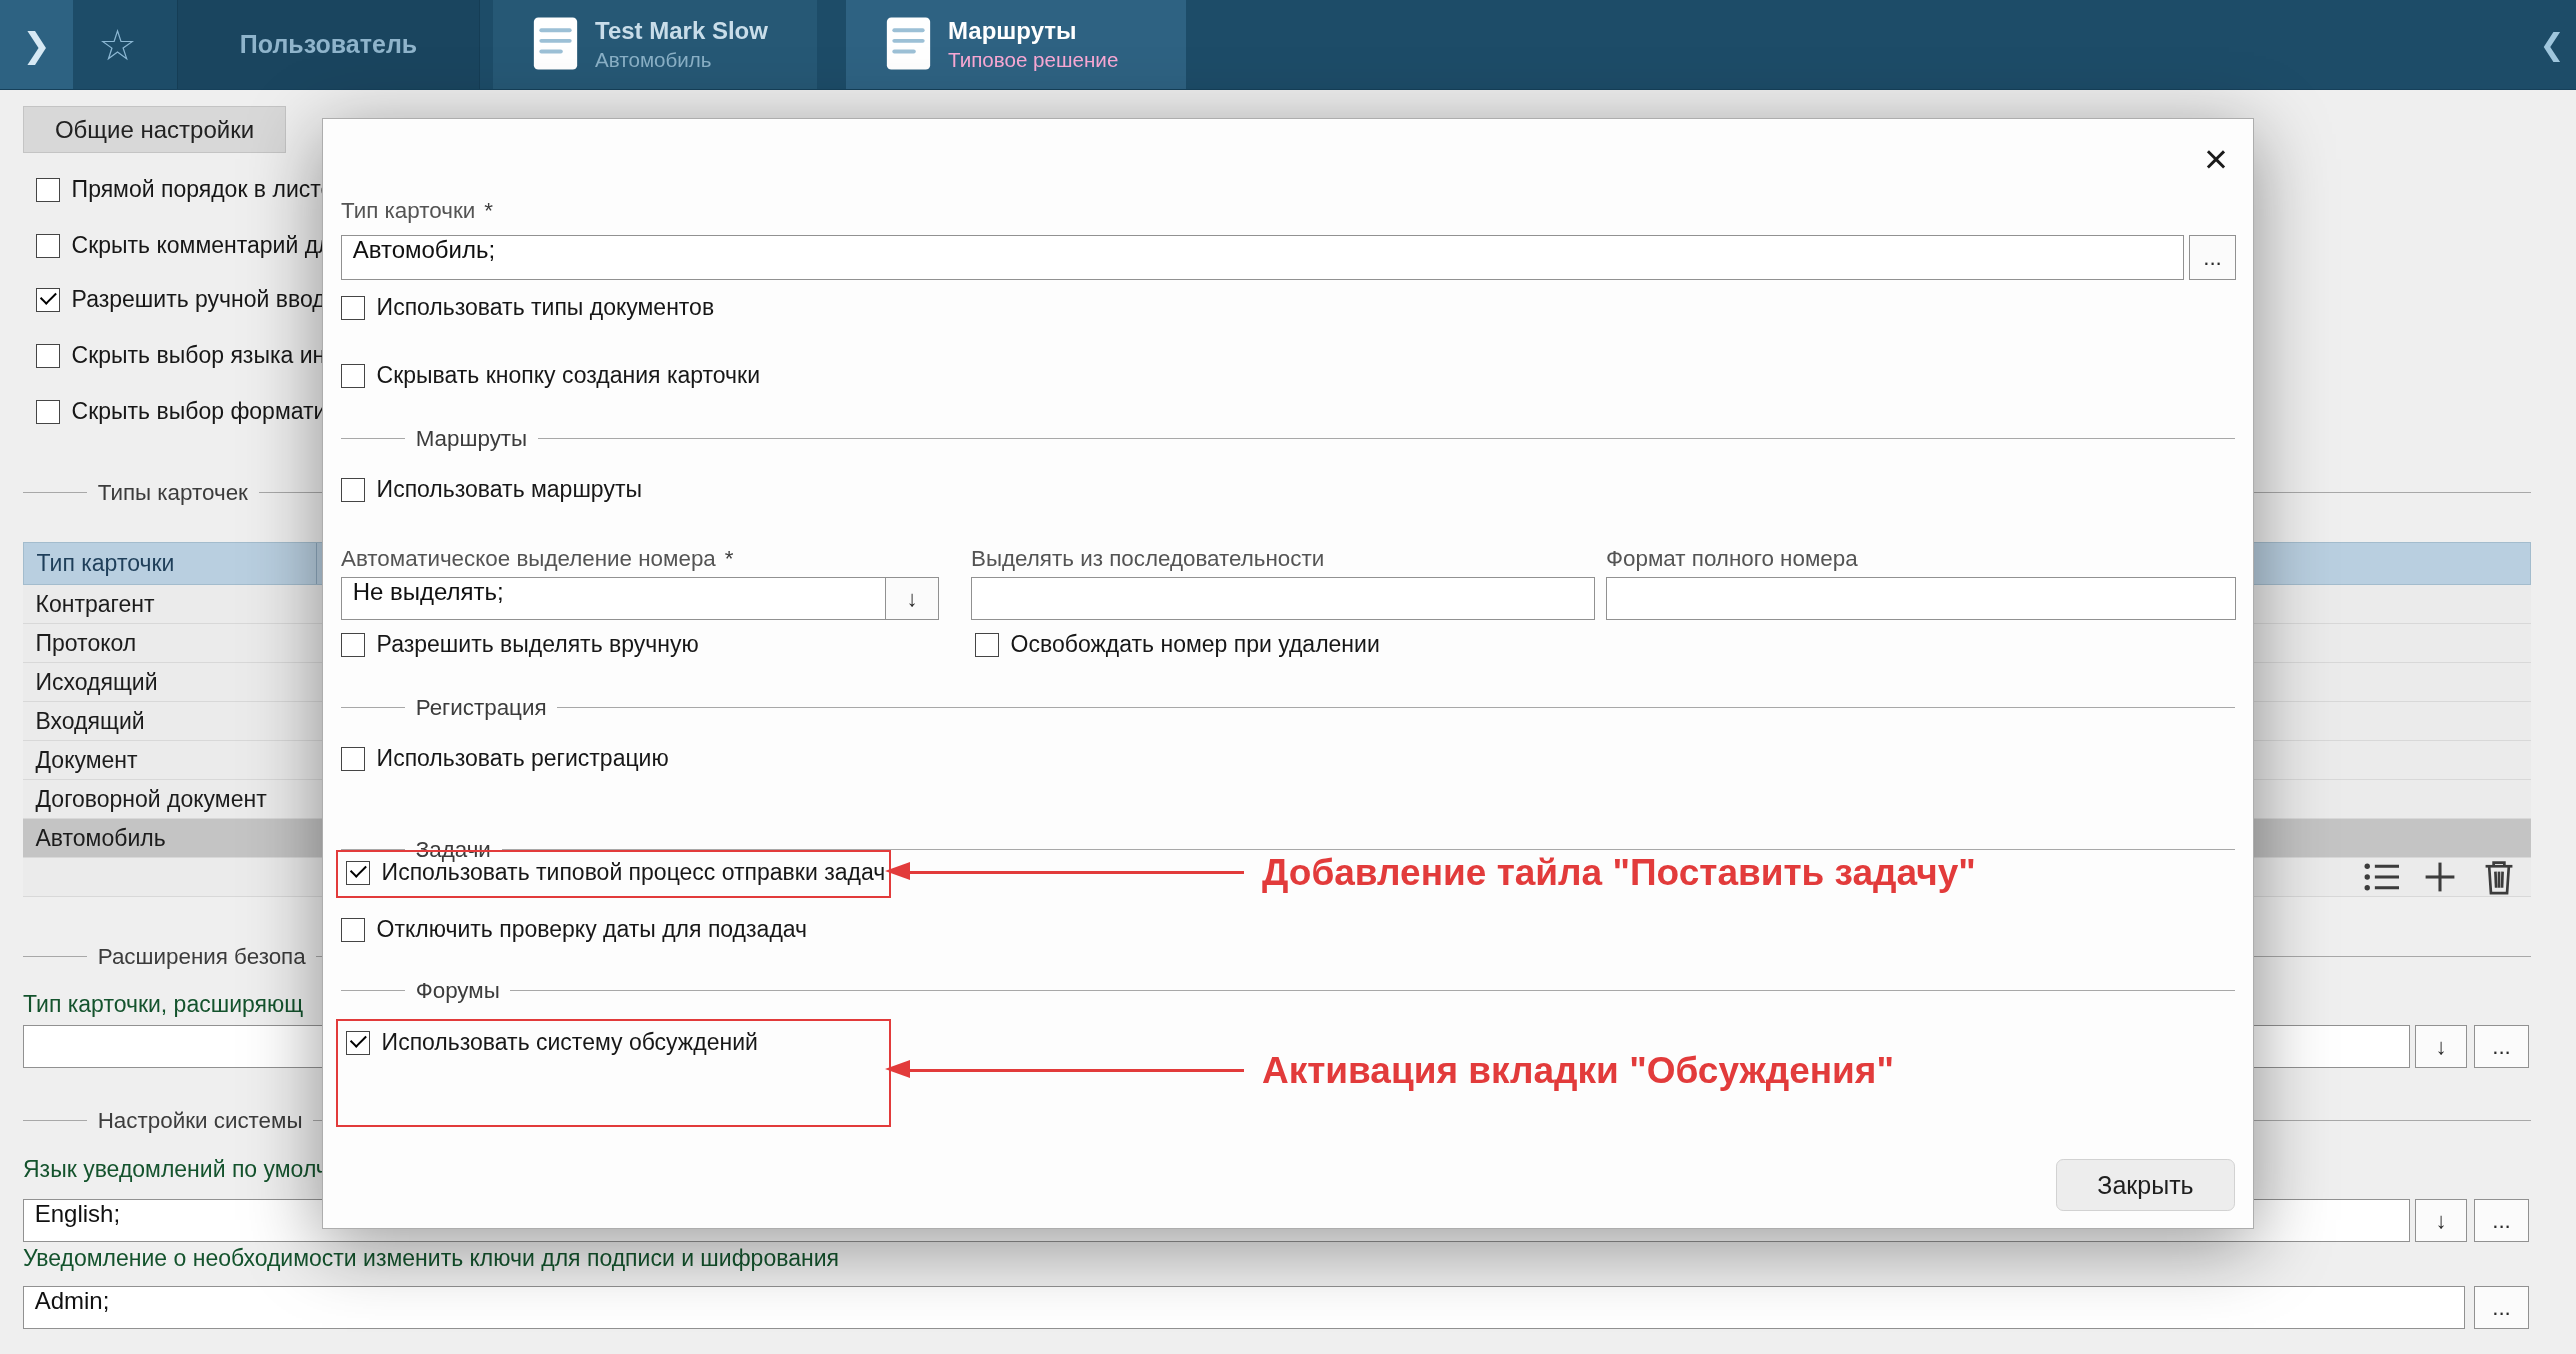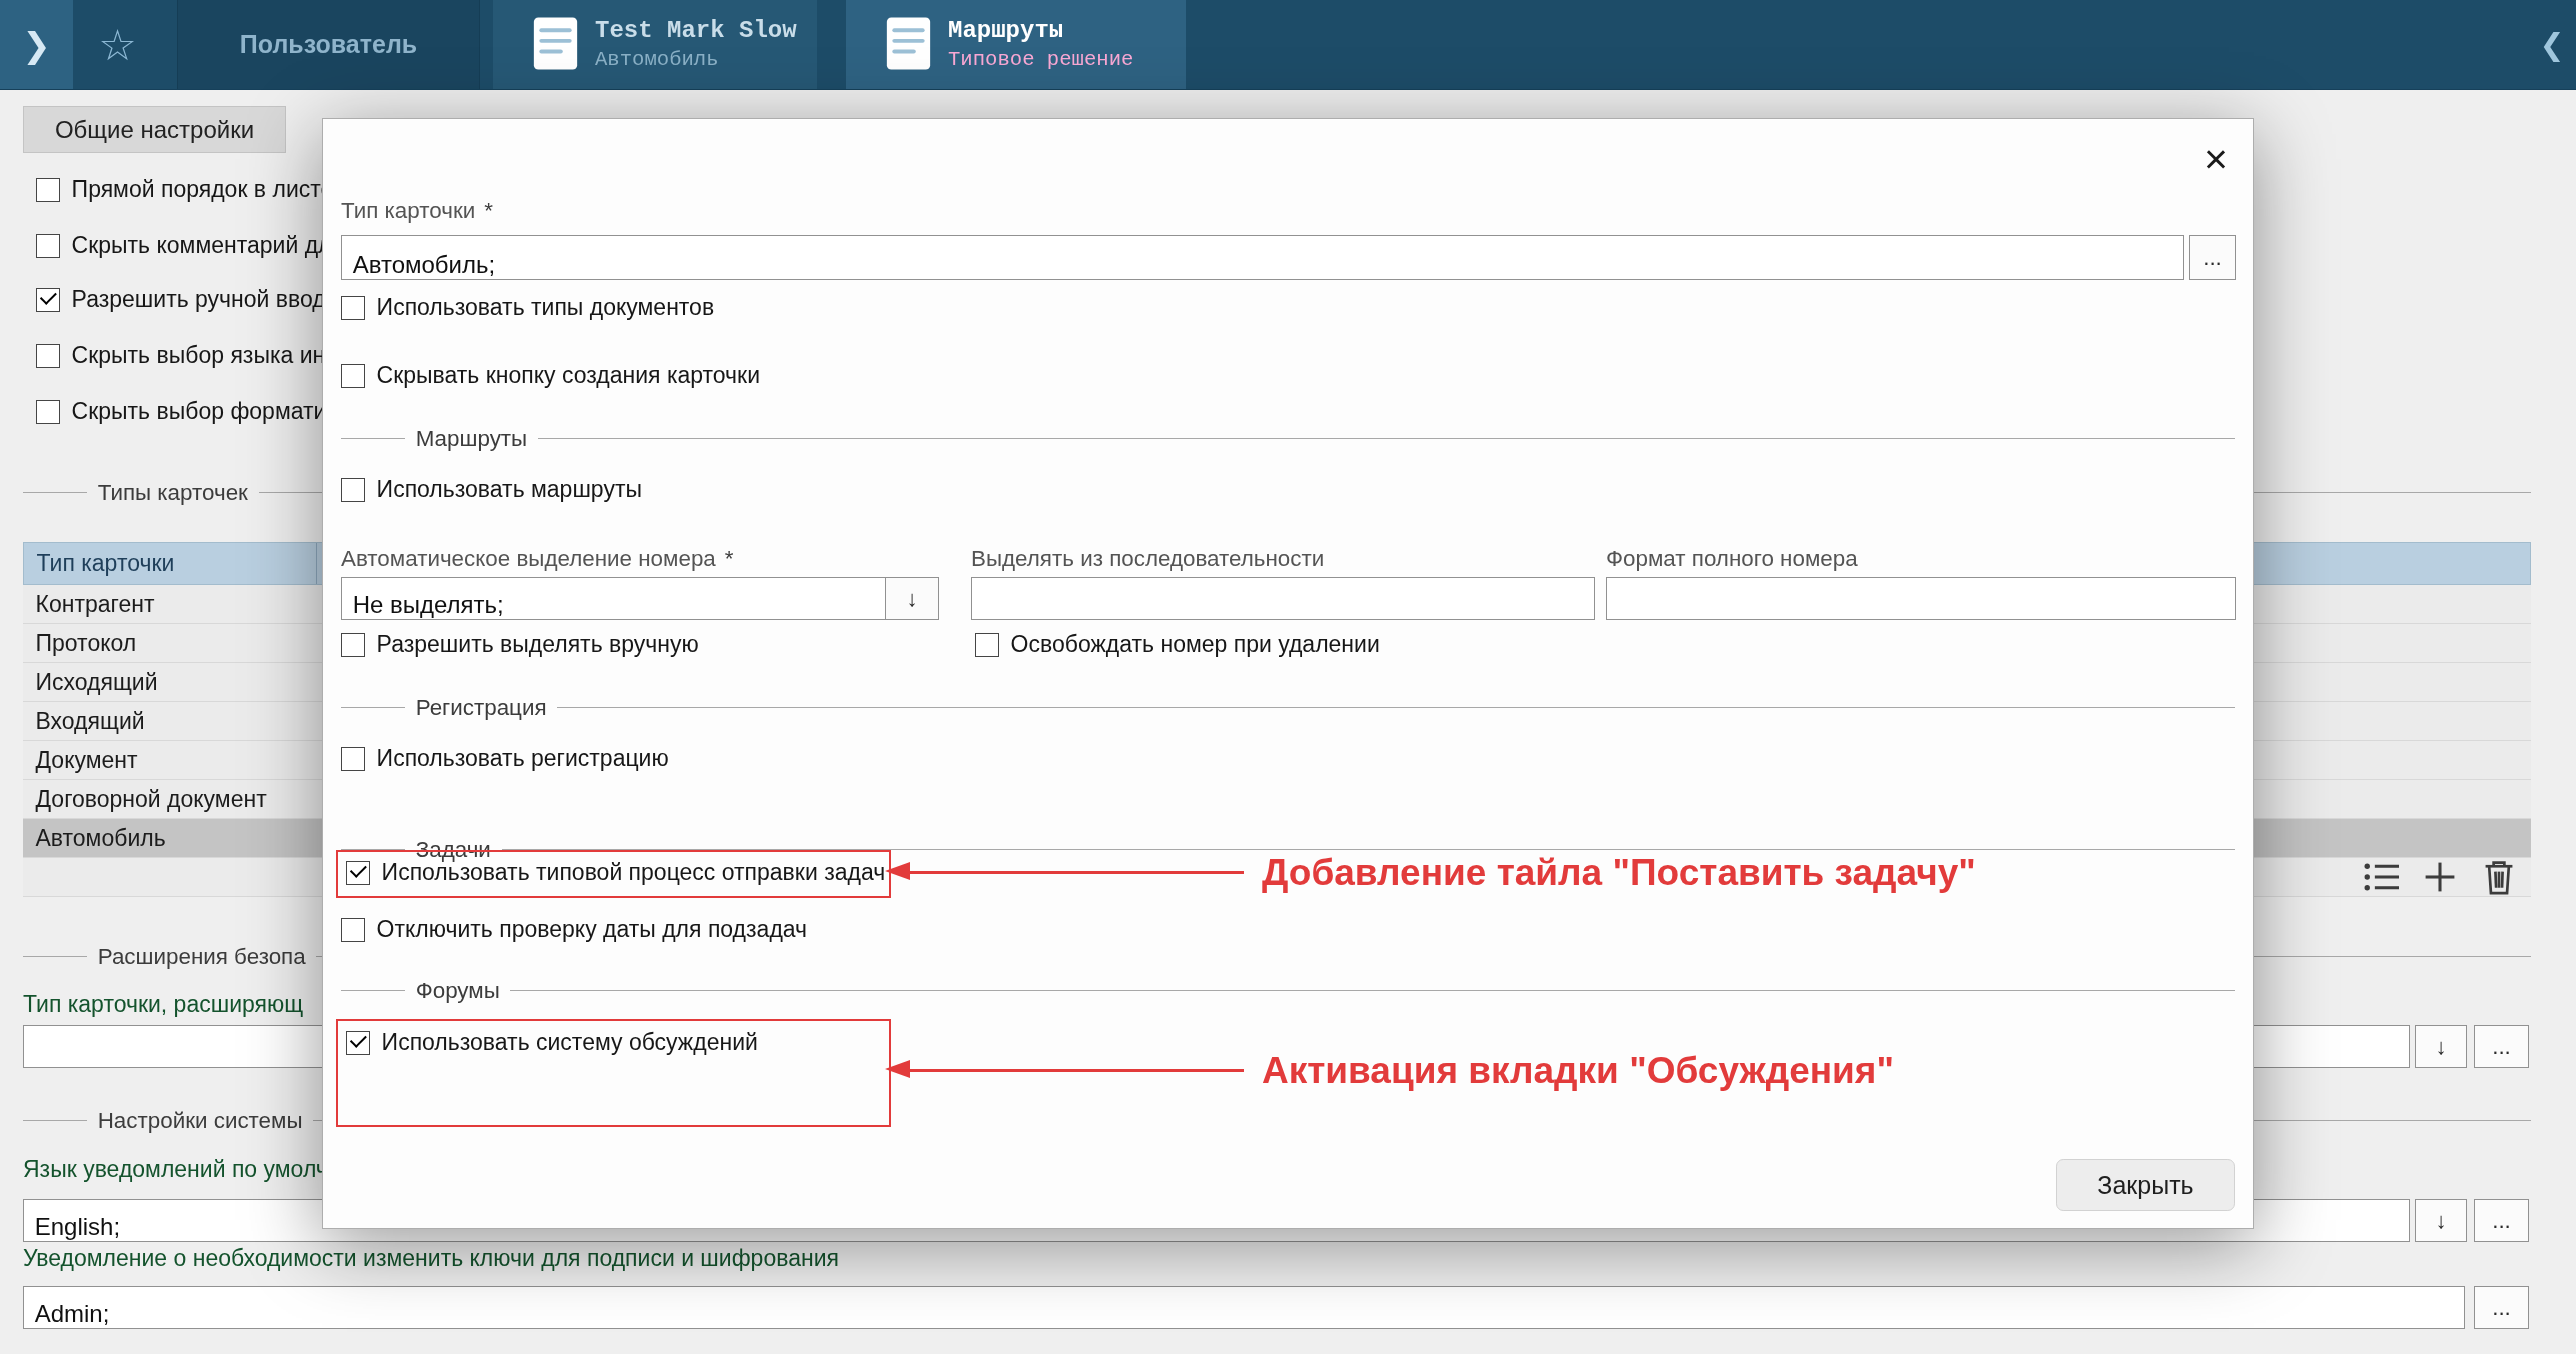--- a/index.html
+++ b/index.html
@@ -14,21 +14,21 @@
   .tb-back{position:absolute;left:0;top:0;width:73px;height:89px;background:#2d6282;color:#d7e9f4;
     display:flex;align-items:center;justify-content:center;font-size:34px;}
   .tb-star{position:absolute;left:73px;top:0;width:89px;height:89px;color:#8cb8d4;
     display:flex;align-items:center;justify-content:center;font-size:43px;}
   .tb-user{position:absolute;left:177px;top:0;width:301px;height:89px;background:#1a455f;
     border-left:1.8px solid #153d55;border-right:1.8px solid #153d55;
     display:flex;align-items:center;justify-content:center;font-size:25px;font-weight:600;color:#8fb4cb;}
   .tb-tab{position:absolute;top:0;height:89px;display:flex;align-items:center;padding-left:39px;box-sizing:border-box;}
   .tb-tab.t2{left:493px;width:324px;background:#265875;}
   .tb-tab.t3{left:846px;width:340px;background:#2e6282;}
-  .tb-txt{display:flex;flex-direction:column;margin-left:16px;line-height:1.15;font-family:Liberation Mono, monospace;}
+  .tb-txt{display:flex;flex-direction:column;margin-left:16px;line-height:1.15;}
   .tb-title{font-size:24px;font-weight:700;}
   .t2 .tb-title{color:#c9dde9;}
   .t3 .tb-title{color:#ffffff;}
   .tb-sub{font-size:20.6px;margin-top:3.6px;}
   .t2 .tb-sub{color:#8ab0c6;}
   .t3 .tb-sub{color:#f9a8d4;}
   .tb-fwd{position:absolute;right:0;top:0;width:48px;height:89px;color:#9fc6dd;
     display:flex;align-items:center;justify-content:center;font-size:30px;}
   
   .bgtab{position:absolute;left:23px;top:106px;width:263px;height:47px;background:#d8d8d8;border:0.9px solid #c4c4c4;
@@ -36,21 +36,21 @@
   .cbrow{position:absolute;display:flex;align-items:center;gap:11.6px;height:25px;font-size:23px;color:#171717;white-space:nowrap;}
   .cb{width:24px;height:24px;min-width:24px;border:1.8px solid #454545;background:#fff;box-sizing:border-box;position:relative;}
   .cb.checked::after{content:"";position:absolute;left:3.6px;top:3.6px;width:12.5px;height:7.2px;
     border-left:2.7px solid #000;border-bottom:2.7px solid #000;transform:rotate(-45deg);}
   .sect{position:absolute;display:flex;align-items:center;font-size:22.4px;color:#3c3c3c;height:23px;white-space:nowrap;}
   .sect::before{content:"";width:64px;border-top:1.8px solid #a8a8a8;margin-right:10.7px;}
   .sect::after{content:"";flex:1;border-top:1.8px solid #a8a8a8;margin-left:10.7px;}
   .lbl{position:absolute;font-size:22.4px;color:#545454;white-space:nowrap;}
   .lbl2{position:absolute;font-size:23px;color:#14532d;white-space:nowrap;}
   .field{position:absolute;box-sizing:border-box;background:#fff;border:1.8px solid #919191;
-    display:flex;align-items:flex-end;padding:0 10.7px;font-size:24px;color:#101010;white-space:nowrap;overflow:hidden;}
+    display:flex;align-items:flex-start;padding:0 10.7px;font-size:24px;color:#101010;white-space:nowrap;overflow:hidden;}
   .sqbtn{position:absolute;box-sizing:border-box;background:#fbfbfb;border:1.8px solid #919191;
     display:flex;align-items:center;justify-content:center;font-size:22.4px;color:#2a2a2a;}
   
   .bgtable{position:absolute;left:23px;top:542px;width:2508px;}
   .thead{height:43px;background:#b9cfe0;display:flex;align-items:center;border:0.9px solid #a3bccd;box-sizing:border-box;}
   .thcell{width:293px;height:100%;display:flex;align-items:center;padding-left:12.5px;box-sizing:border-box;
     border-right:1.8px solid #8fa9bf;font-size:23px;color:#1f3f5a;}
   .trow{height:39px;background:#ebebeb;border-bottom:1.8px solid #d8d8d8;display:flex;align-items:center;
     padding-left:12.5px;box-sizing:border-box;font-size:23px;color:#1c1c1c;}
   .trow.selected{background:#c4c4c4;}

